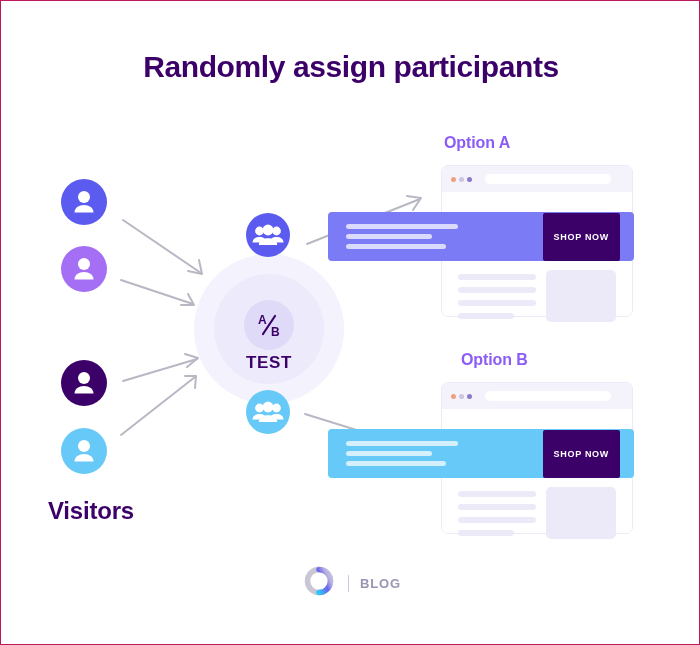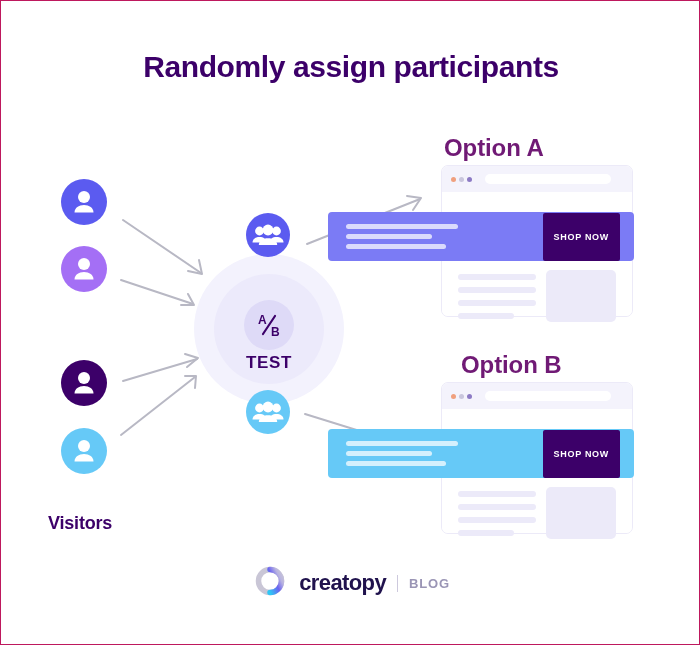--- a/index.html
+++ b/index.html
@@ -46,25 +46,24 @@
     display: flex;
     align-items: center;
     justify-content: center;
   }
   .avatar svg { display: block; }
 
   .visitors-label {
     position: absolute;
     left: 47px;
     top: 496px;
-    font-size: 18px;
+    font-size: 24px;
     font-weight: 700;
     color: #3c0069;
     letter-spacing: -0.2px;
-    margin-top: 16px;
   }
 
   
   .halo {
     position: absolute;
     border-radius: 50%;
   }
   .halo-outer {
     left: 193px;
     top: 253px;
@@ -108,23 +107,23 @@
     height: 44px;
     border-radius: 50%;
     display: flex;
     align-items: center;
     justify-content: center;
   }
 
   
   .option-title {
     position: absolute;
-    font-size: 24px;
-    font-weight: 700;
-    color: #701a75;
+    font-size: 16px;
+    font-weight: 700;
+    color: #8b5cf6;
     letter-spacing: -0.1px;
   }
 
   
   .mockup {
     position: absolute;
     width: 192px;
     background: #ffffff;
     border: 1px solid #eceaf8;
     border-radius: 7px;
@@ -436,18 +435,17 @@
             <stop offset="0%" stop-color="#2ec6f5"></stop>
             <stop offset="45%" stop-color="#6b63f0"></stop>
             <stop offset="75%" stop-color="#b9b4e0"></stop>
             <stop offset="100%" stop-color="#c9c6d6"></stop>
           </linearGradient>
         </defs>
         <circle cx="18" cy="18" r="11.5" fill="none" stroke="#c9c6d6" stroke-width="5.5"></circle>
         <path d="M18 6.5a11.5 11.5 0 0 1 0 23" fill="none" stroke="url(#logoGrad)" stroke-width="5.5" stroke-linecap="round"></path>
       </svg>
     </span>
-    <span class="brand-name">creatopy</span>
     <span class="brand-divider"></span>
     <span class="brand-sub">BLOG</span>
   </div>
 
 </div>
 
 </body></html>

